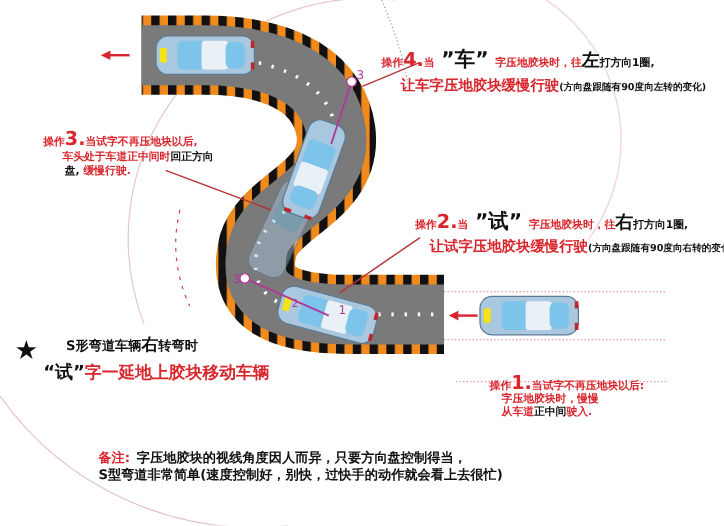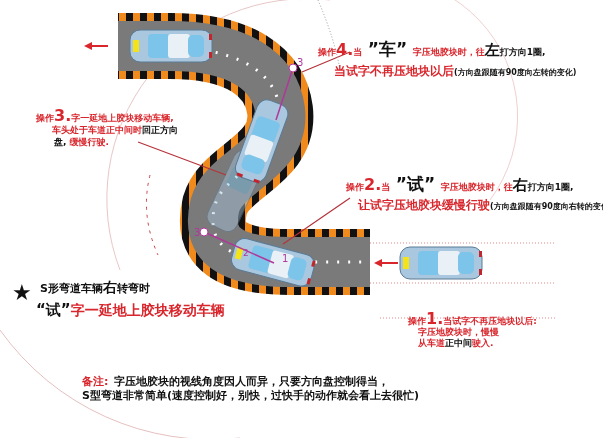--- a/index.html
+++ b/index.html
@@ -120,25 +120,25 @@
   <path d="M318 0 Q335 40 340 70" fill="none" stroke="#999" stroke-width="1" stroke-dasharray="1 2"></path>
   <path d="M150 175 Q140 215 158 255" fill="none" stroke="#c44" stroke-width="1" stroke-dasharray="3 5"></path>
 </svg>
 
 <div class="abs t" style="left:318px; top:38px;">
   <span class="op-label">操作</span><span class="op-num">4.</span><span class="op-label">当</span>
   <span class="quote-big">”车”</span>
   <span class="op-label">字压地胶块时，往</span><span class="dir-big">左</span><span class="op-label blk" style="color:#111">打方向1圈,</span>
 </div>
 <div class="abs t" style="left:334px; top:60px;">
-  <span class="big-red">当试字不再压地块以后</span><span class="small-blk">(方向盘跟随有90度向左转的变化)</span>
+  <span class="big-red">让车字压地胶块缓慢行驶</span><span class="small-blk">(方向盘跟随有90度向左转的变化)</span>
 </div>
 
 <div class="abs t" style="left:36px; top:106px;">
-  <span class="op-label">操作</span><span class="op-num">3.</span><span class="op-label">字一延地上胶块移动车辆,</span>
+  <span class="op-label">操作</span><span class="op-num">3.</span><span class="op-label">当试字不再压地块以后,</span>
 </div>
 <div class="abs t" style="left:52px; top:124px; font-size:9px;">
   <span class="red">车头处于车道正中间时</span><span class="blk">回正方向</span>
 </div>
 <div class="abs t" style="left:54px; top:136px; font-size:9px;">
   <span class="blk">盘,</span> <span class="red">缓慢行驶.</span>
 </div>
 
 <div class="abs t" style="left:346px; top:173px;">
   <span class="op-label">操作</span><span class="op-num">2.</span><span class="op-label">当</span>
@@ -153,21 +153,21 @@
   <span class="op-label">操作</span><span class="op-num">1.</span><span class="op-label">当试字不再压地块以后:</span>
 </div>
 <div class="abs t" style="left:418px; top:326px; font-size:9px;">
   <span class="red">字压地胶块时，慢慢</span>
 </div>
 <div class="abs t" style="left:418px; top:337px; font-size:9px;">
   <span class="red">从车道</span><span class="blk">正中间</span><span class="red">驶入.</span>
 </div>
 
 <div class="abs" style="left:12px; top:280px; font-size:22px; color:#111;">★</div>
-<div class="abs t" style="left:40px; top:279px; font-size:11px; color:#111;">
+<div class="abs t" style="left:55px; top:279px; font-size:11px; color:#111;">
   <span>S形弯道车辆</span><span style="font-size:14px;">右</span><span>转弯时</span>
 </div>
 <div class="abs t" style="left:36px; top:300px;">
   <span style="font-size:15px; color:#111;">“试”</span><span class="mid-red">字一延地上胶块移动车辆</span>
 </div>
 
 <div class="abs t" style="left:82px; top:370px;">
   <span class="note" style="color:#d8262c;text-align:center;">备注:</span>
   <span class="note">字压地胶块的视线角度因人而异，只要方向盘控制得当，</span>
 </div>

